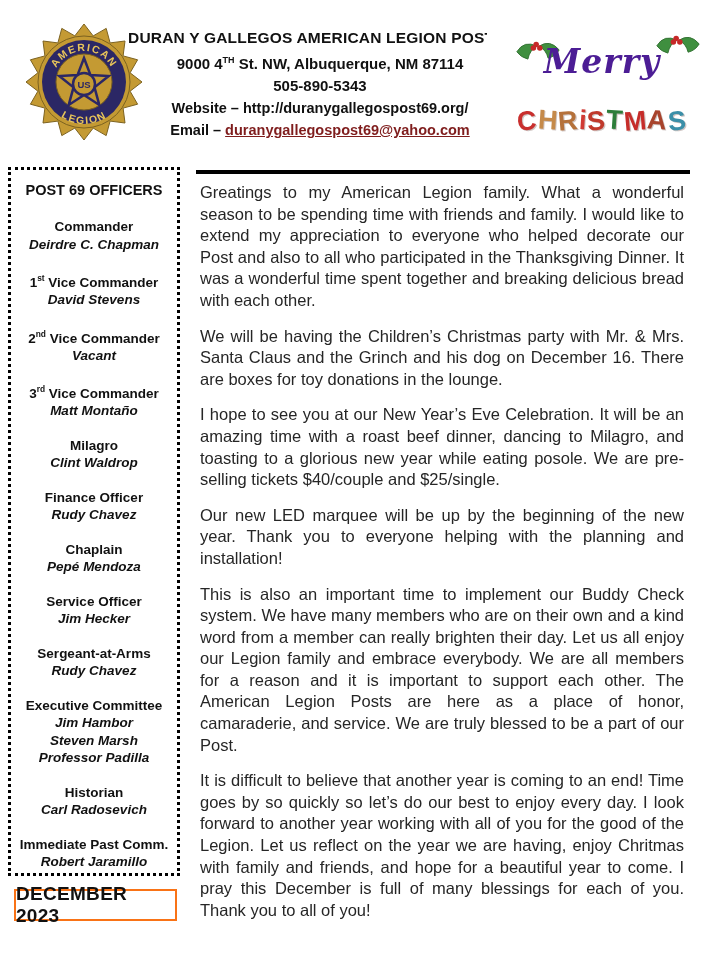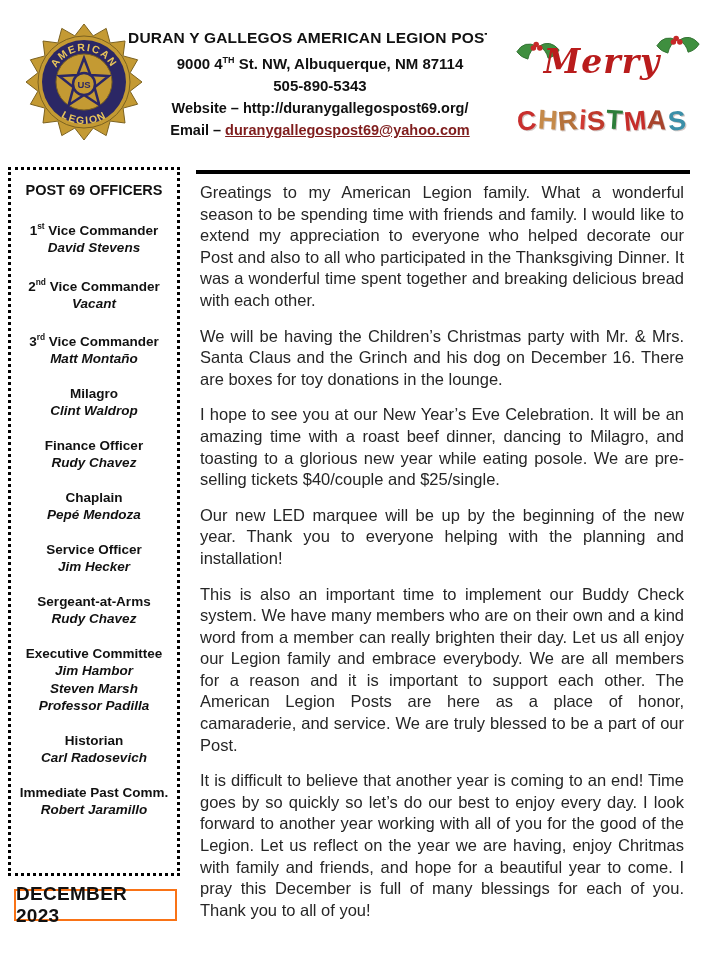--- a/index.html
+++ b/index.html
@@ -89,29 +89,33 @@
       <circle class="hberry" cx="27" cy="12" r="3" fill="#c62828"></circle>
       <circle class="hberry" cx="20" cy="12" r="3" fill="#c62828"></circle>
     </svg>
     <svg class="holly holly-r" width="46" height="26" viewBox="0 0 50 26">
       <path class="hleaf" d="M2,16 Q10,3 24,10 Q16,14 14,24 Q6,22 2,16 Z" fill="#3f8f3f" stroke="#2e6e2e"></path>
       <path class="hleaf" d="M48,14 Q38,2 26,10 Q34,14 36,23 Q44,21 48,14 Z" fill="#3f8f3f" stroke="#2e6e2e"></path>
       <circle class="hberry" cx="23" cy="8" r="3" fill="#c62828"></circle>
       <circle class="hberry" cx="27" cy="12" r="3" fill="#c62828"></circle>
       <circle class="hberry" cx="20" cy="12" r="3" fill="#c62828"></circle>
     </svg>
-    <div class="merry" style="color: #b91c1c;">Merry</div>
+    <div class="merry" style="color: #4c1d95;">Merry</div>
     <div class="xword"><span class="xl xl0" style="color: rgb(201, 47, 46);">C</span><span class="xl xl1" style="color: rgb(197, 138, 74);">H</span><span class="xl xl0" style="color: rgb(181, 113, 58);">R</span><span class="xl xl1" style="color: rgb(208, 58, 52);">i</span><span class="xl xl0" style="color: rgb(192, 57, 43);">S</span><span class="xl xl1" style="color: rgb(46, 125, 58);">T</span><span class="xl xl0" style="color: rgb(198, 45, 42);">M</span><span class="xl xl1" style="color: rgb(168, 67, 44);">A</span><span class="xl xl0" style="color: rgb(59, 143, 168);">S</span></div>
   </div>
 
   <div class="rule"></div>
 
   <div class="panel">
     <div class="sb-title">POST 69 OFFICERS</div>
     <div>
+        <div class="officer">
+          <div class="role">Commander</div>
+          <div class="oname">Deirdre C. Chapman</div>
+        </div>
         <div class="officer">
           <div class="role">1<sup>st</sup> Vice Commander</div>
           <div class="oname">David Stevens</div>
         </div>
         <div class="officer">
           <div class="role">2<sup>nd</sup> Vice Commander</div>
           <div class="oname">Vacant</div>
         </div>
         <div class="officer">
           <div class="role">3<sup>rd</sup> Vice Commander</div>

